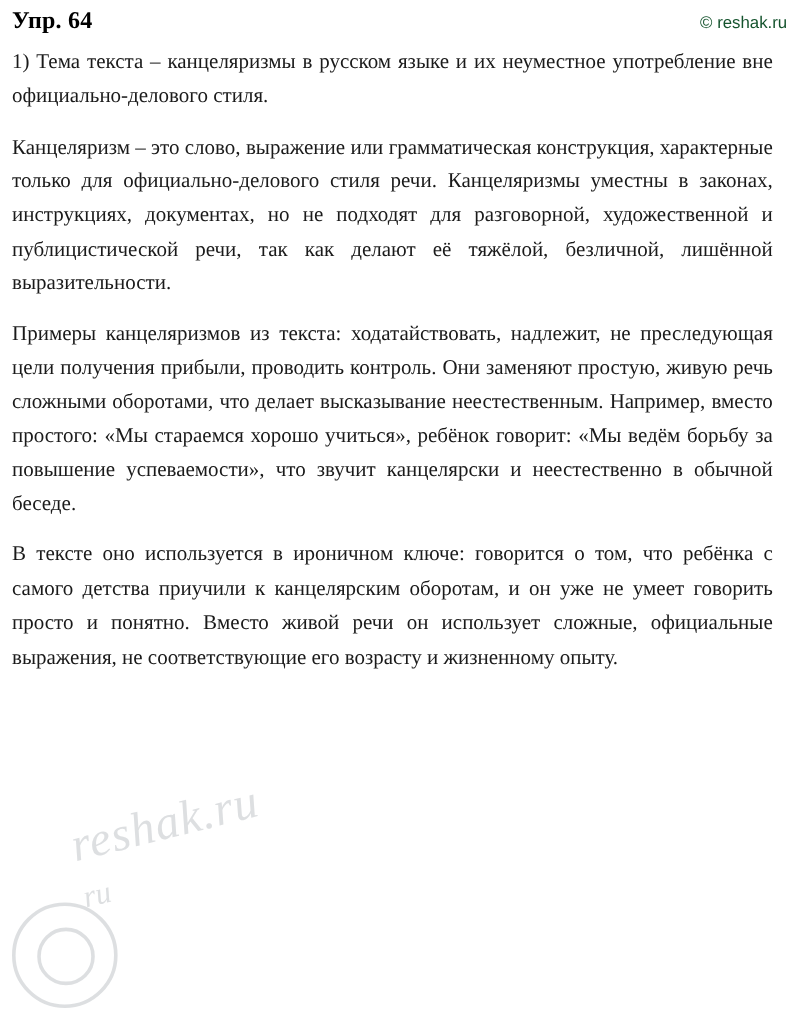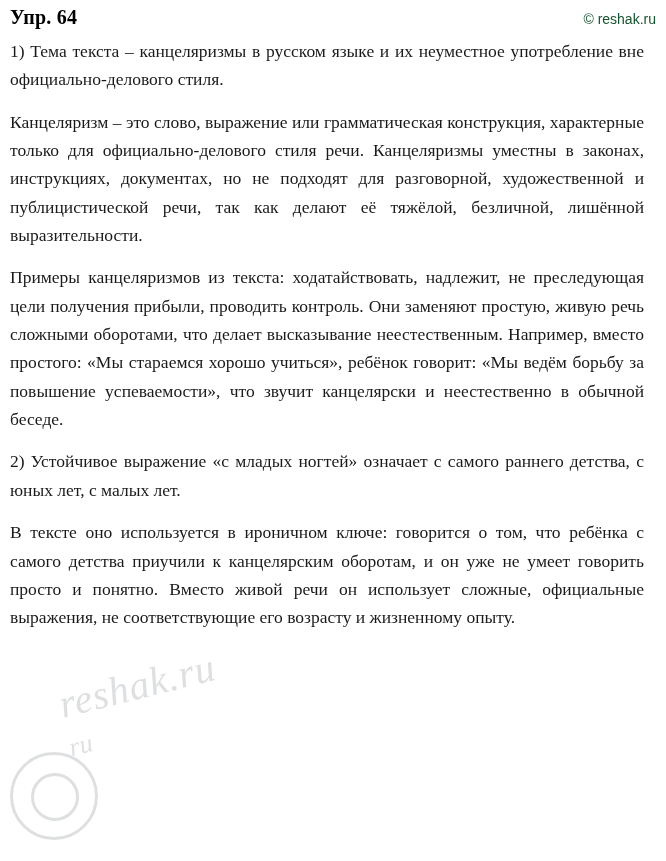--- a/index.html
+++ b/index.html
@@ -124,17 +124,16 @@
   <div class="watermark">
     <div class="wm-text">reshak.ru</div>
     <div class="wm-sub">ru</div>
     <div class="wm-circle"></div>
   </div>
 
   <div class="body-text">
     <p class="para">1) Тема текста – канцеляризмы в русском языке и их неуместное употребление вне официально-делового стиля.</p>
     <p class="para">Канцеляризм – это слово, выражение или грамматическая конструкция, характерные только для официально-делового стиля речи. Канцеляризмы уместны в законах, инструкциях, документах, но не подходят для разговорной, художественной и публицистической речи, так как делают её тяжёлой, безличной, лишённой выразительности.</p>
     <p class="para">Примеры канцеляризмов из текста: ходатайствовать, надлежит, не преследующая цели получения прибыли, проводить контроль. Они заменяют простую, живую речь сложными оборотами, что делает высказывание неестественным. Например, вместо простого: «Мы стараемся хорошо учиться», ребёнок говорит: «Мы ведём борьбу за повышение успеваемости», что звучит канцелярски и неестественно в обычной беседе.</p>
-    <p class="para">2) Устойчивое выражение «с младых ногтей» означает с самого раннего детства, с юных лет, с малых лет.</p>
     <p class="para">В тексте оно используется в ироничном ключе: говорится о том, что ребёнка с самого детства приучили к канцелярским оборотам, и он уже не умеет говорить просто и понятно. Вместо живой речи он использует сложные, официальные выражения, не соответствующие его возрасту и жизненному опыту.</p>
   </div>
 
 </div>
 
 </body></html>

